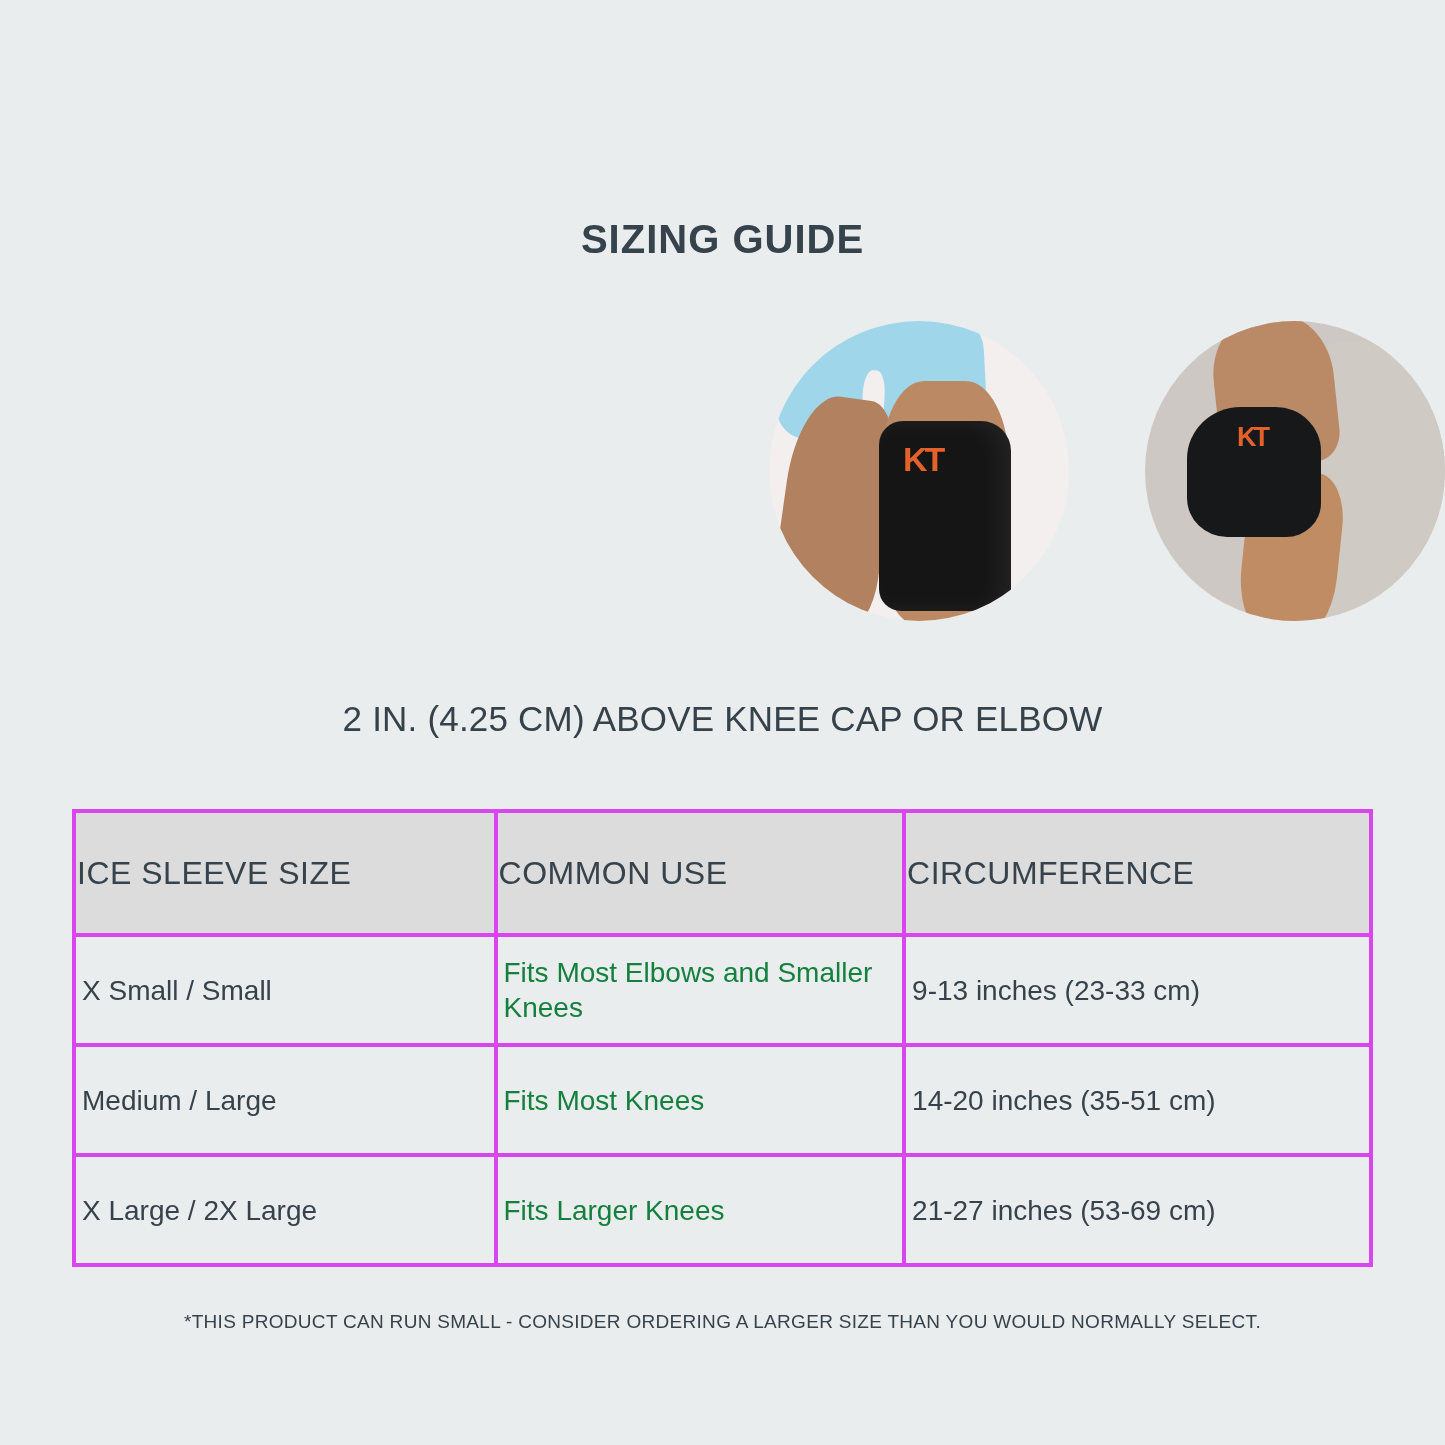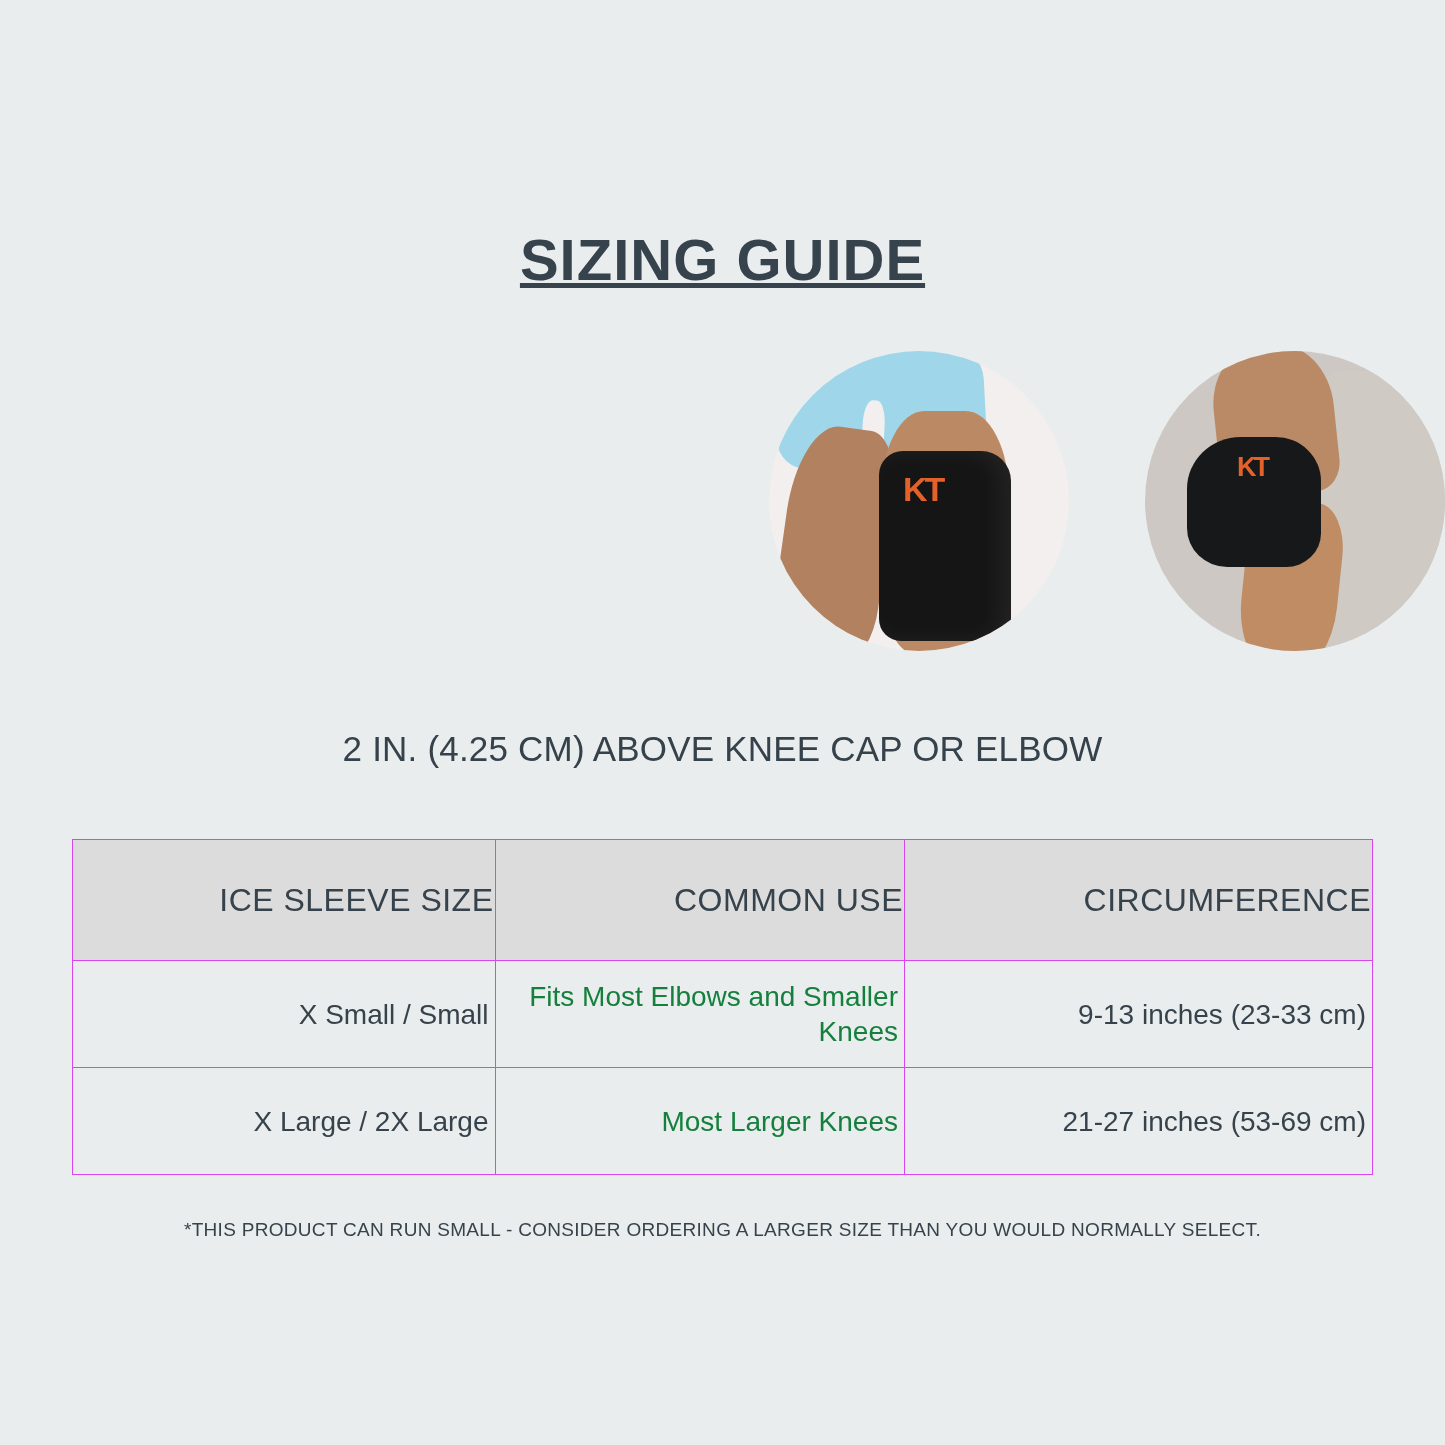--- a/index.html
+++ b/index.html
@@ -17,27 +17,26 @@
   .page {
     position: relative;
     width: 1445px;
     height: 1445px;
     box-sizing: border-box;
   }
 
   
   .title {
     text-align: center;
-    font-size: 58px;
+    font-size: 40px;
     font-weight: bold;
     letter-spacing: 1px;
     color: #37434c;
     padding-top: 192px;
     line-height: 1;
-    text-decoration: underline;
   }
 
   
   .photos {
     display: flex;
     justify-content: flex-end;
     align-items: center;
     gap: 76px;
     margin-top: 62px;
   }
@@ -184,22 +183,22 @@
   
   .table-wrap {
     margin: 64px 72px 0 72px;
   }
   table {
     width: 100%;
     border-collapse: collapse;
     table-layout: fixed;
   }
   th, td {
-    border: 1px solid #d946ef;
-    text-align: right;
+    border: 4px solid #d946ef;
+    text-align: left;
     vertical-align: middle;
   }
   thead th {
     background: #dcdcdc;
     height: 118px;
     font-size: 32px;
     font-weight: normal;
     color: #37434c;
     letter-spacing: 0.5px;
   }
@@ -273,22 +272,27 @@
           <th>CIRCUMFERENCE</th>
         </tr>
       </thead>
       <tbody>
         <tr>
           <td>X Small / Small</td>
           <td class="use">Fits Most Elbows and Smaller Knees</td>
           <td>9-13 inches (23-33 cm)</td>
         </tr>
         <tr>
+          <td>Medium / Large</td>
+          <td class="use">Fits Most Knees</td>
+          <td>14-20 inches (35-51 cm)</td>
+        </tr>
+        <tr>
           <td>X Large / 2X Large</td>
-          <td class="use">Most Larger Knees</td>
+          <td class="use">Fits Larger Knees</td>
           <td>21-27 inches (53-69 cm)</td>
         </tr>
       </tbody>
     </table>
   </div>
 
   <div class="footnote">*THIS PRODUCT CAN RUN SMALL - CONSIDER ORDERING A LARGER SIZE THAN YOU WOULD NORMALLY SELECT.</div>
 
 </div>
 

